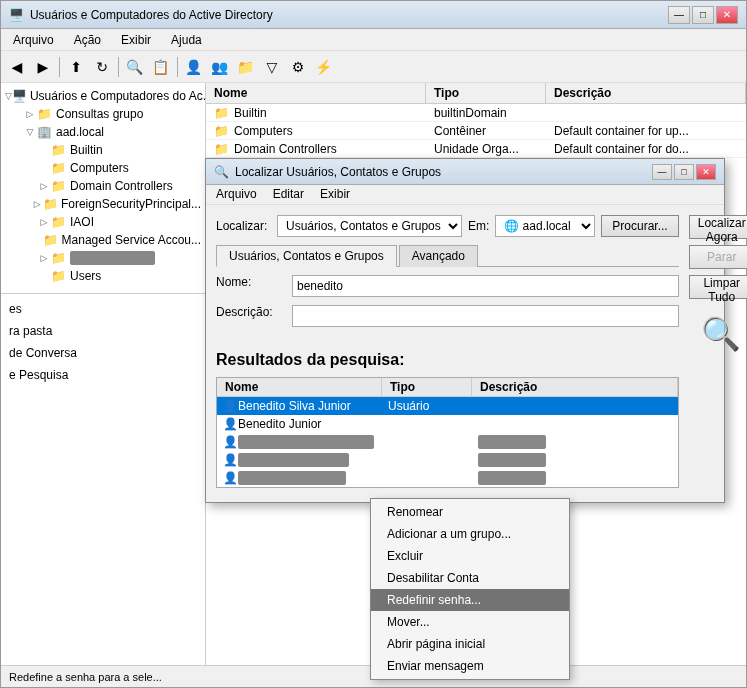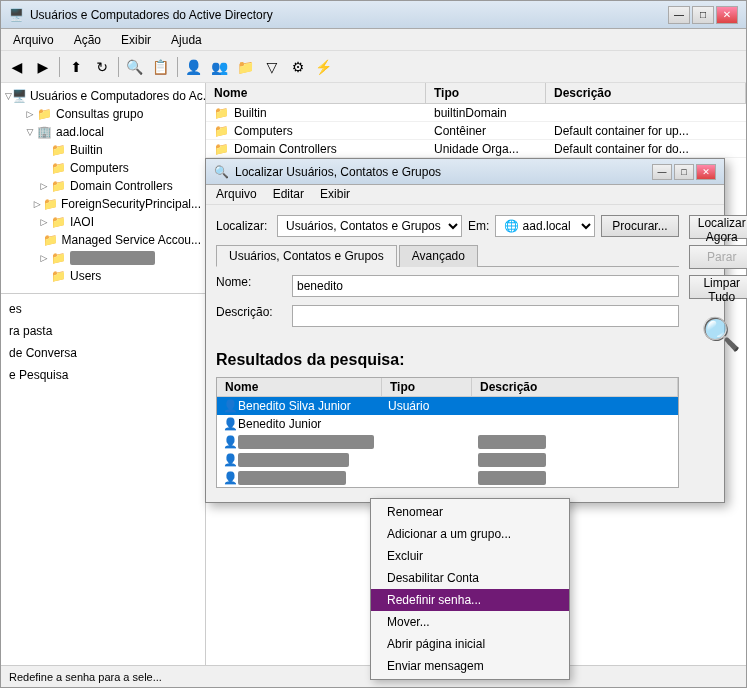--- a/index.html
+++ b/index.html
@@ -422,21 +422,21 @@
       box-shadow: 3px 3px 8px rgba(0,0,0,0.25);
       z-index: 20;
       padding: 2px 0;
     }
     .ctx-item {
       padding: 4px 16px;
       font-size: 12px;
       cursor: pointer;
       white-space: nowrap;
     }
-    .ctx-item.highlighted { background: #701a75; color: #fff; }
+    .ctx-item.highlighted { background: #737373; color: #fff; }
 
     
     .status-bar {
       height: 22px;
       background: #f0f0f0;
       border-top: 1px solid #ccc;
       display: flex;
       align-items: center;
       padding: 0 8px;
       font-size: 11px;

